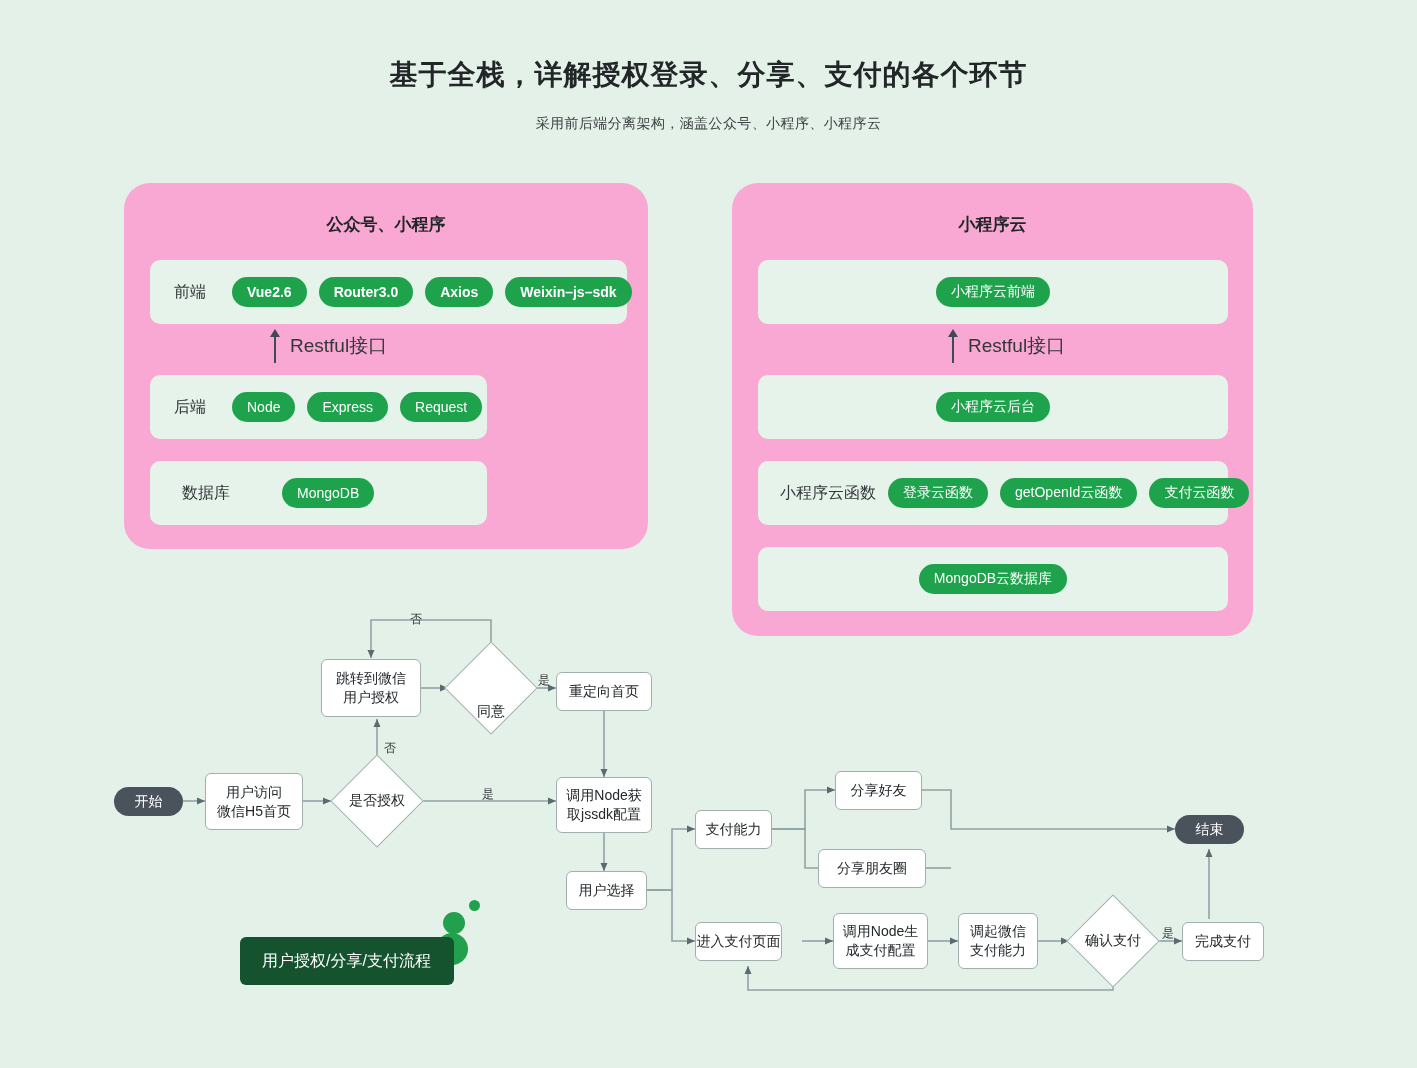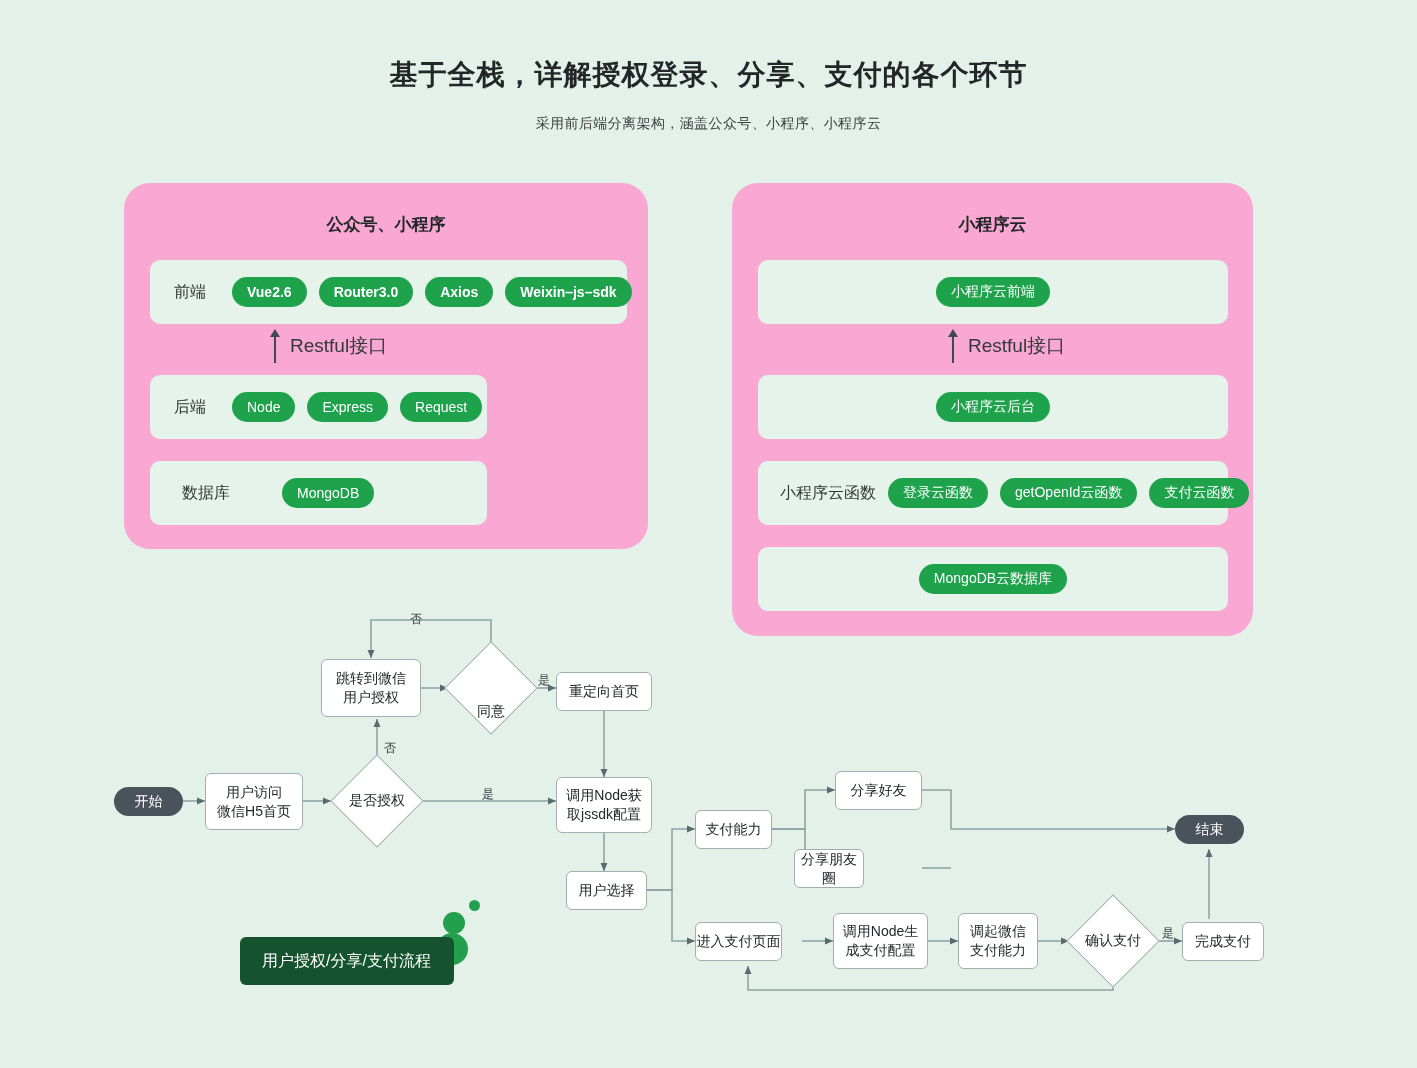--- a/index.html
+++ b/index.html
@@ -288,21 +288,21 @@
 
   <div class="node" style="left:556px; top:777px; width:96px; height:56px;">调用Node获
 取jssdk配置</div>
 
   <div class="node" style="left:566px; top:871px; width:81px; height:39px;">用户选择</div>
 
   <div class="node" style="left:695px; top:810px; width:77px; height:39px;">支付能力</div>
 
   <div class="node" style="left:835px; top:771px; width:87px; height:39px;">分享好友</div>
 
-  <div class="node" style="left:794px; top:849px; width:70px; height:39px;">分享朋友圈</div>
+  <div class="node" style="left:818px; top:849px; width:108px; height:39px;">分享朋友圈</div>
 
   <div class="node" style="left:695px; top:922px; width:87px; height:39px;">进入支付页面</div>
 
   <div class="node" style="left:833px; top:913px; width:95px; height:56px;">调用Node生
 成支付配置</div>
 
   <div class="node" style="left:958px; top:913px; width:80px; height:56px;">调起微信
 支付能力</div>
 
   <div class="diamond" style="left:1069px; top:908px; width:88px; height:66px;">

